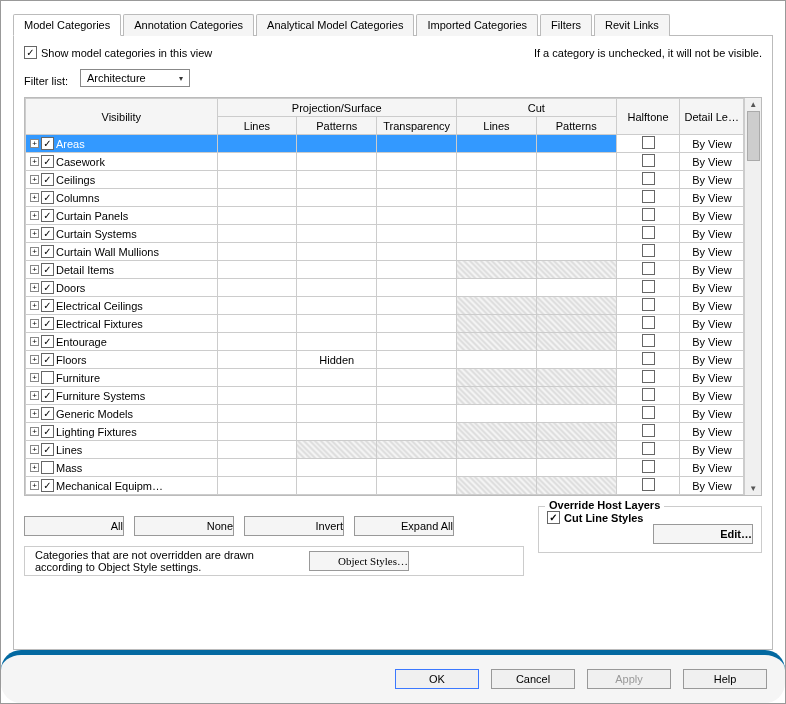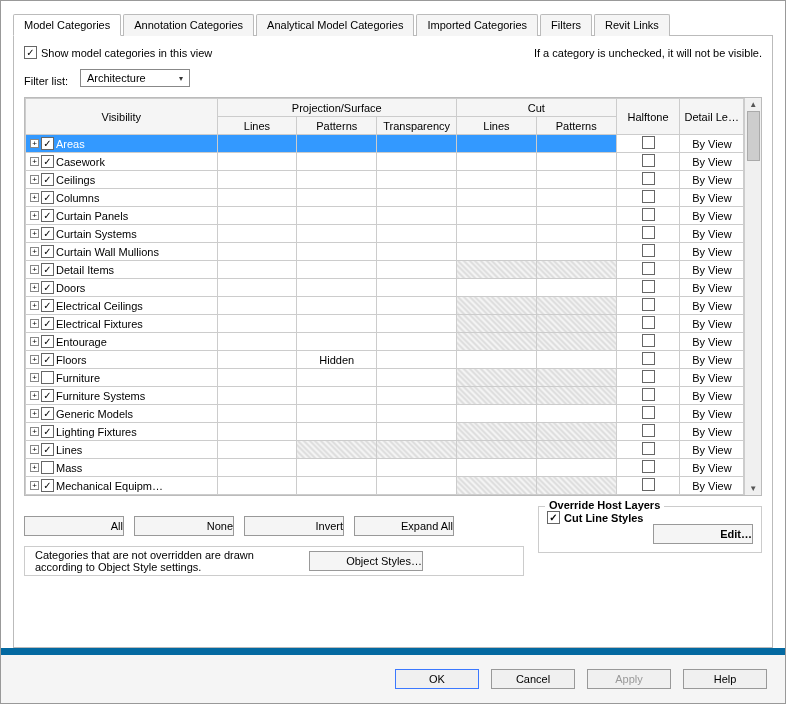--- a/index.html
+++ b/index.html
@@ -136,21 +136,21 @@
     justify-content: space-between;
     padding: 2px 0;
   }
   .sb-arrow { font-size: 8px; color: #555; }
   .sb-thumb { width: 13px; height: 50px; background: #cdcdcd; border: 1px solid #aaa; margin-top: 2px;}
   .sel-buttons { display: flex; gap: 10px; margin: 10px 0; }
   .btn {
     border: 1px solid #999; background: #f5f5f5;
     padding: 3px 0; width: 100px; text-align: right;
   }
-  .btn-wide { width: 114px; }
+  .btn-wide { width: 100px; font-family: Liberation Serif, serif; }
   .notes-box {
     border: 1px solid #ccc; padding: 2px 10px;
     display: flex; align-items: center; gap: 14px;
     width: 500px;
   }
   .notes-text { width: 260px; }
   .override-box {
     border: 1px solid #ccc;
     padding: 4px 8px 8px 8px;
     width: 225px;
@@ -161,22 +161,23 @@
   .override-title {
     position: absolute; top: -8px; left: 6px;
     background: #fff; padding: 0 4px;
   }
   .override-body { display: flex; flex-direction: column; }
   .edit-row { display:flex; justify-content:flex-end; }
   .btn-edit { width: 100px; padding-left: 43px; }
   .dialog-buttons {
     display: flex; justify-content: flex-end; gap: 12px;
     padding: 14px 18px;
-    border-top: 7px solid #0369a1;
+    border-top: 5px solid #0369a1;
     background: #f5f5f5;
+    border-radius: 20px;
   }
   .dlg-btn {
     width: 84px; padding: 3px 0; text-align: center;
     border: 1px solid #999; background: #f0f0f0;
   }
   .dlg-btn.primary { border: 1px solid #3b78ff; }
   .dlg-btn.disabled { color: #999; }
   .col-vis { width: 180px; }
   .col-sm { width: 75px; }
   .col-hf { width: 60px; }

